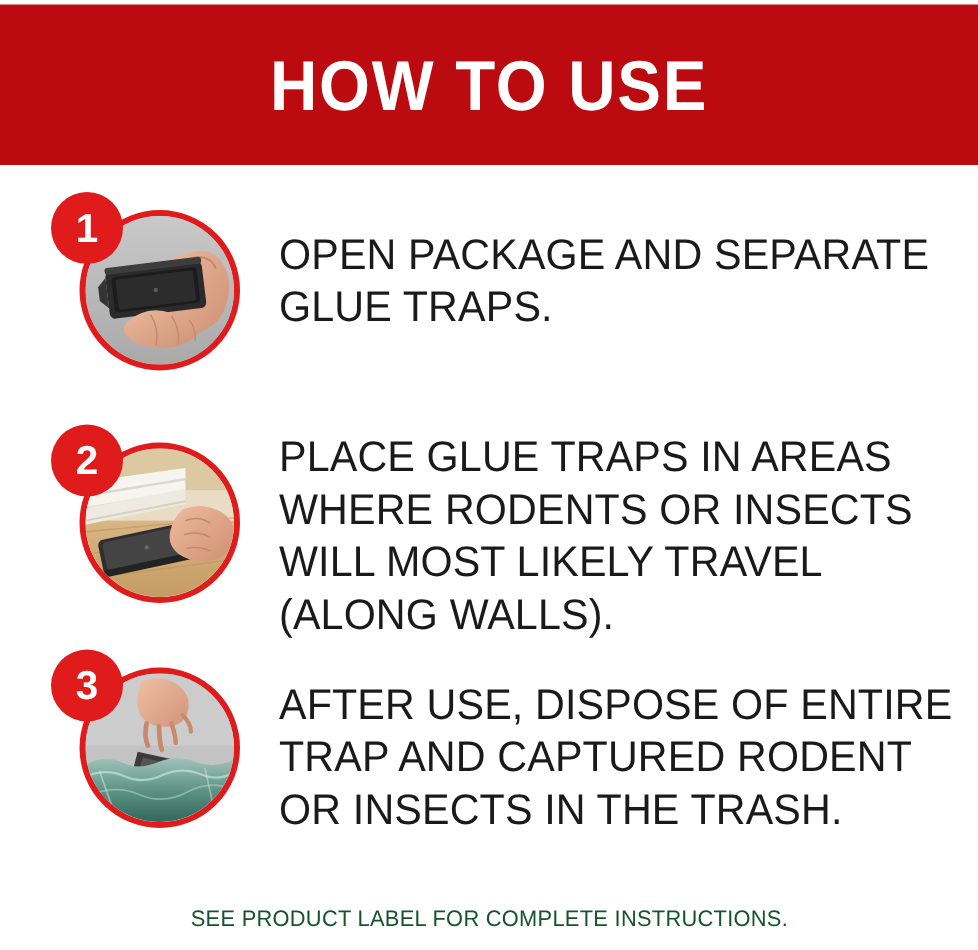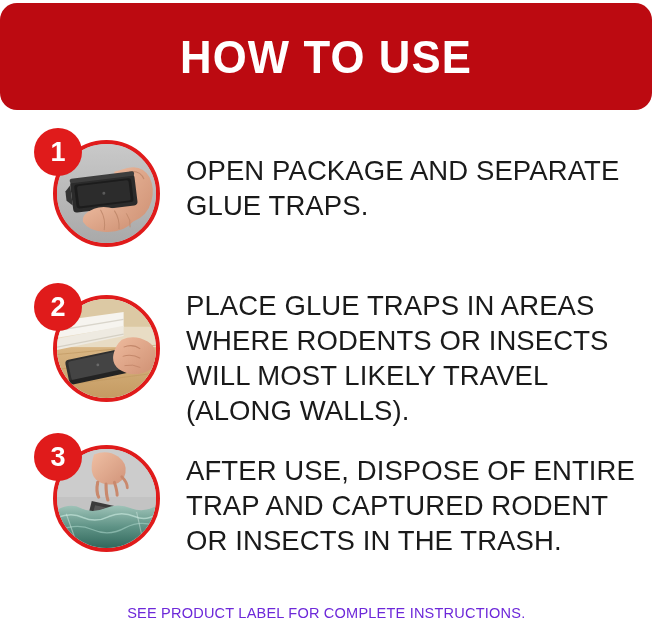--- a/index.html
+++ b/index.html
@@ -25,21 +25,20 @@
   .header-banner {
     position: absolute;
     left: 0;
     top: 3px;
     width: 652px;
     height: 107px;
     background: #bc0a11;
     display: flex;
     align-items: center;
     justify-content: center;
-    border-radius: 17px;
   }
   .header-title {
     color: #ffffff;
     font-family: "Liberation Sans", sans-serif;
     font-weight: bold;
     font-size: 47px;
     letter-spacing: 1.2px;
     line-height: 1;
     transform: scaleX(0.93);
     transform-origin: center center;
@@ -125,21 +124,21 @@
   #step-text-3 { top: 19px; }
   .step-text .tline { display: block; white-space: nowrap; }
 
   
   .footer-note {
     position: absolute;
     left: 0;
     top: 604px;
     width: 652px;
     text-align: center;
-    color: #6d28d9;
+    color: #14532d;
     font-family: "Liberation Sans", sans-serif;
     font-size: 15px;
     letter-spacing: 0.2px;
     line-height: 18px;
   }
   .footer-note span { transform: scaleX(0.97); display: inline-block; }
 </style>
 </head>
 <body>
 

